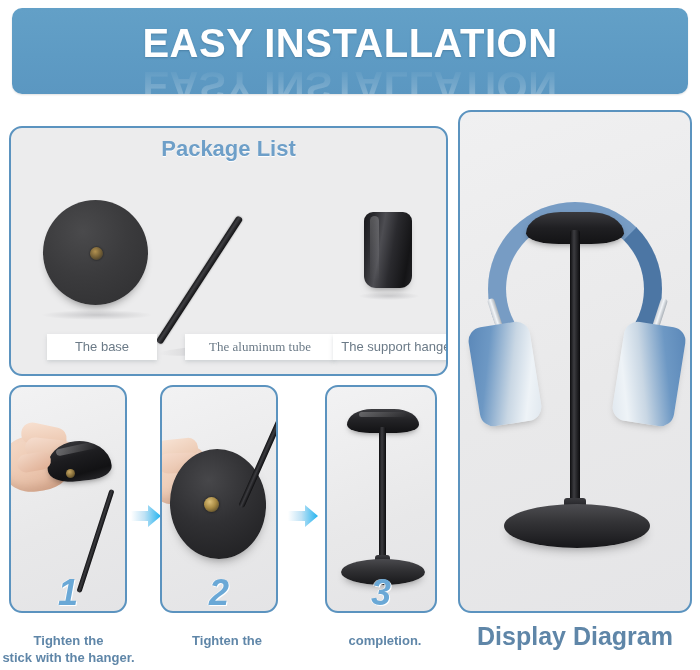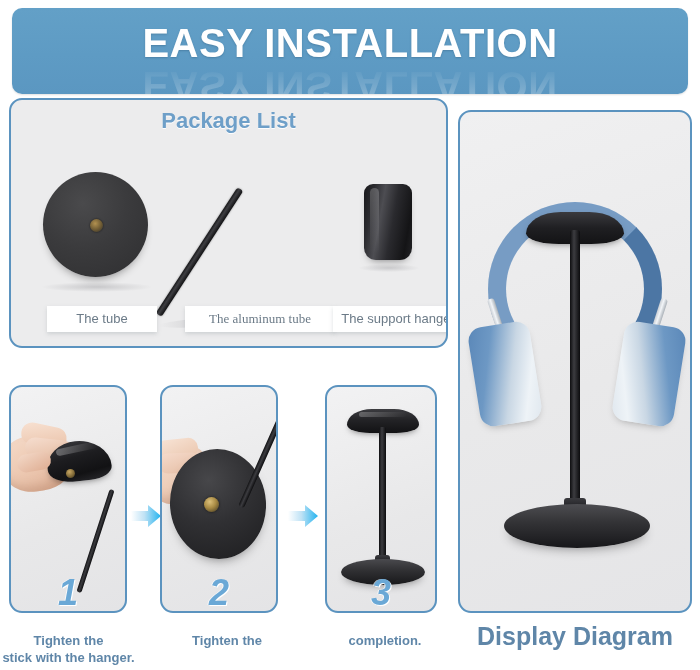--- a/index.html
+++ b/index.html
@@ -44,21 +44,21 @@
   .panel{
     position:absolute;
     background:#ececed;
     border:2px solid #5b93bf;
     border-radius:13px;
     box-sizing:border-box;
     overflow:hidden;
   }
 
   
-  #package-panel{left:9px;top:98px;width:439px;height:250px;}
+  #package-panel{left:9px;top:126px;width:439px;height:250px;}
   .pkg-title{
     position:absolute;left:0;right:0;top:8px;text-align:center;
     font-size:22px;font-weight:bold;color:#6e9fc8;
     text-shadow:0 1px 0 rgba(255,255,255,.9);
   }
   .pkg-items{position:absolute;left:0;top:32px;width:100%;height:180px;}
 
   
   .base-disc{
     position:absolute;left:32px;top:40px;width:105px;height:105px;
@@ -332,21 +332,21 @@
       </div>
       <div class="base-shadow"></div>
 
       <div class="tube"></div>
       <div class="tube-shadow"></div>
 
       <div class="hanger-block"></div>
       <div class="hanger-shadow"></div>
     </div>
 
-    <div class="chip" id="chip-base">The tube</div>
+    <div class="chip" id="chip-base">The base</div>
     <div class="chip" id="chip-tube">The aluminum tube</div>
     <div class="chip" id="chip-hanger">The support hanger</div>
   </div>
 
   <div class="panel step-panel" id="step-1">
     <div class="hand" id="s1-hand"></div>
     <div class="hand" id="s1-finger-a"></div>
     <div class="hand" id="s1-finger-b"></div>
     <div class="s1-hanger"></div>
     <div class="s1-screw"></div>

